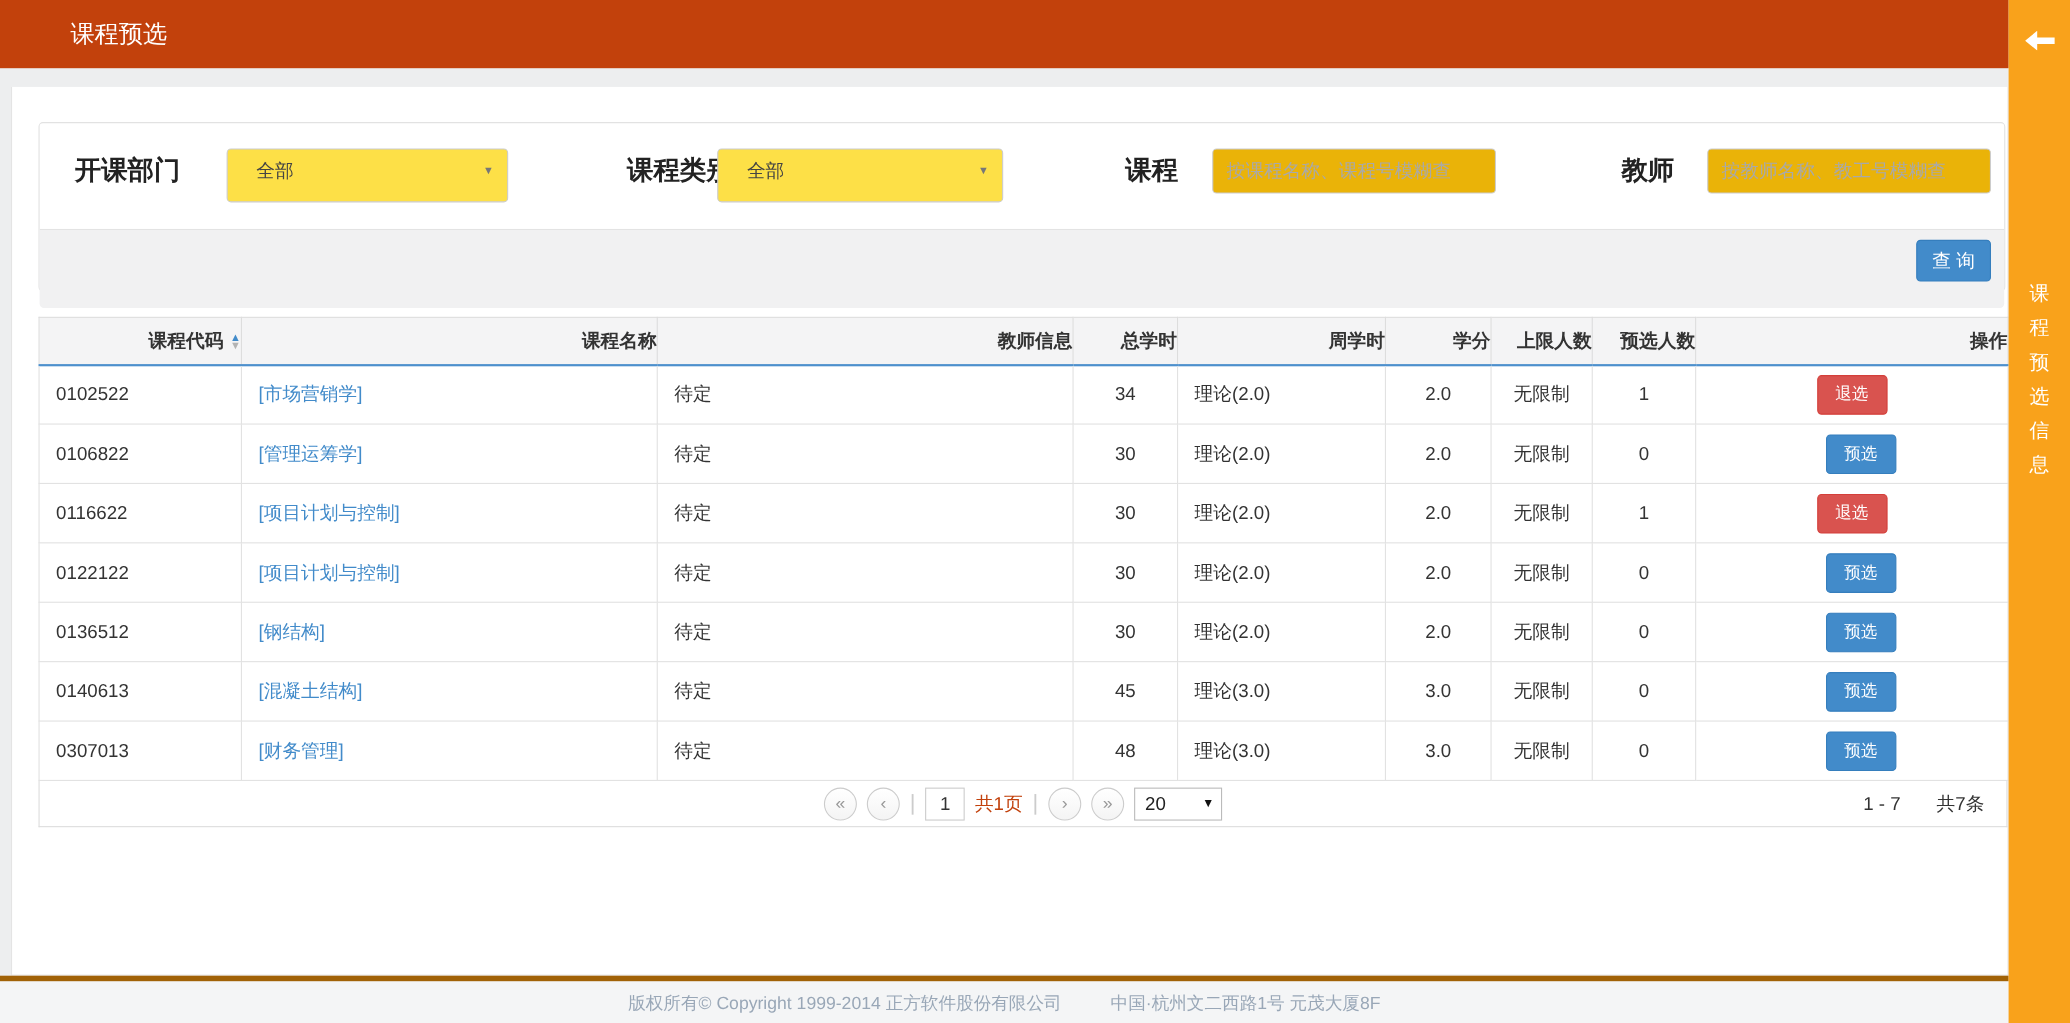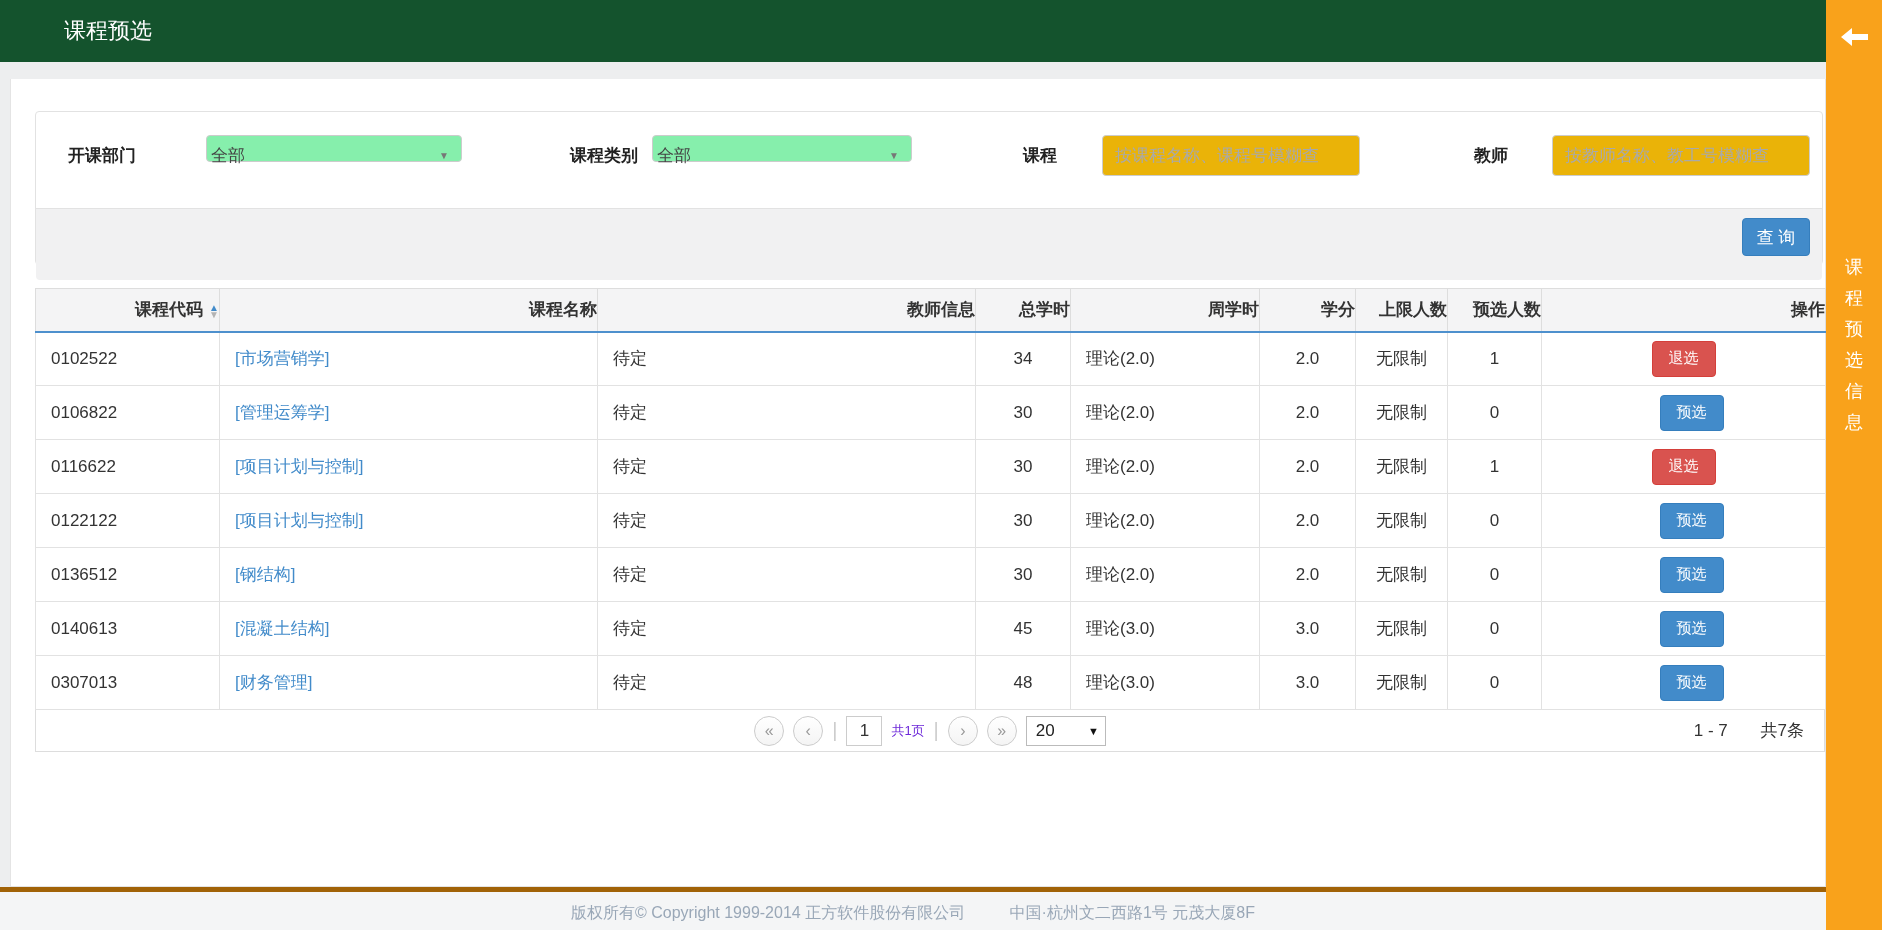--- a/index.html
+++ b/index.html
@@ -4,42 +4,42 @@
 <style>
   * { margin:0; padding:0; box-sizing:border-box; }
   html,body { width:1882px; height:930px; }
   body {
     position:relative; overflow:hidden;
     background:#edeeef;
     font-family:"Liberation Sans","DejaVu Sans",sans-serif;
     color:#333;
   }
   
-  .topbar { position:absolute; left:0; top:0; width:1826px; height:62px; background:#14532d; }
+  .topbar { position:absolute; left:0; top:0; width:1826px; height:62px; background:#c2410c; }
   .topbar-title { position:absolute; left:64px; top:0; line-height:62px; color:#fff; font-size:22px; }
   
   .side-rail { position:absolute; right:0; top:0; width:56px; height:930px; background:#F9A21B; z-index:5; }
   .rail-arrow-btn { position:absolute; top:28px; left:0; width:56px; text-align:center; background:none; border:none; cursor:pointer; }
   .rail-label {
     position:absolute; top:252px; left:0; width:56px;
     color:#fff; font-size:18px; line-height:31px; text-align:center;
   }
   .rail-label span { display:block; }
   
   .panel {
     position:absolute; left:10px; top:79px; width:1816px; height:808px;
     background:#fff; border:1px solid #e4e4e4; border-top:none;
   }
   
   .filter-box { position:absolute; left:24px; top:32px; width:1788px; height:154px; border:1px solid #e2e2e2; border-radius:4px; background:#fff; }
   .filter-body { position:relative; height:96px; }
-  .f-label { position:absolute; top:23px; height:41px; line-height:41px; font-weight:bold; font-size:17px; color:#222; white-space:nowrap; }
+  .f-label { position:absolute; top:23px; height:41px; line-height:41px; font-weight:bold; font-size:24px; color:#222; white-space:nowrap; }
   .f-select {
-    position:absolute; top:23px; height:27px; border:1px solid #ccc; border-radius:4px; background:#86efac;
-    font-size:17px; color:#444; line-height:39px; padding:0 30px 0 4px; cursor:pointer;
+    position:absolute; top:23px; height:49px; border:1px solid #ccc; border-radius:4px; background:#fde047;
+    font-size:17px; color:#444; line-height:39px; padding:0 30px 0 26px; cursor:pointer;
   }
   .f-select .caret { position:absolute; right:12px; top:0; line-height:39px; font-size:10px; color:#777; }
   .f-input {
     position:absolute; top:23px; height:41px; border:1px solid #ccc; border-radius:4px; background:#eab308;
     font-size:17px; color:#444; padding:0 12px; outline:none;
   }
   .f-input::placeholder { color:#a9a9a9; }
   #lbl-dept{left:32px;}   #sel-dept{left:170px; width:256px;}
   #lbl-cat{left:501px;margin-left:33px;}   #sel-cat{left:616px; width:260px;}
   #lbl-course{left:987px;} #inp-course{left:1066px; width:258px;}
@@ -73,21 +73,21 @@
     position:relative; height:42px; background:#fff;
     border:1px solid #ddd; border-top:none;
   }
   .pager-center { display:flex; align-items:center; justify-content:center; gap:9px; height:100%; }
   .pcircle {
     width:30px; height:30px; border-radius:50%; border:1px solid #ccc;
     background:linear-gradient(#fff,#f4f4f4); color:#999; font-size:16px; line-height:26px; text-align:center; cursor:pointer;
   }
   .psep { color:#ccc; font-size:20px; }
   .pinput { width:36px; height:30px; border:1px solid #ccc; text-align:center; font-size:17px; color:#333; outline:none; }
-  .plabel { font-size:13px; color:#6d28d9; }
+  .plabel { font-size:17px; color:#c2410c; }
   .pselect {
     position:relative; width:80px; height:30px; border:1px solid #bbb; background:#fff;
     font-size:17px; color:#222; line-height:28px; padding-left:9px; cursor:pointer;
   }
   .pselect .caret { position:absolute; right:6px; top:0; line-height:28px; font-size:11px; color:#111; }
   .pcount { position:absolute; right:20px; top:0; line-height:42px; font-size:17px; color:#333; }
   .pcount span { margin-left:28px; }
   .pcount span:first-child { margin-left:0; }
   
   .footer {

